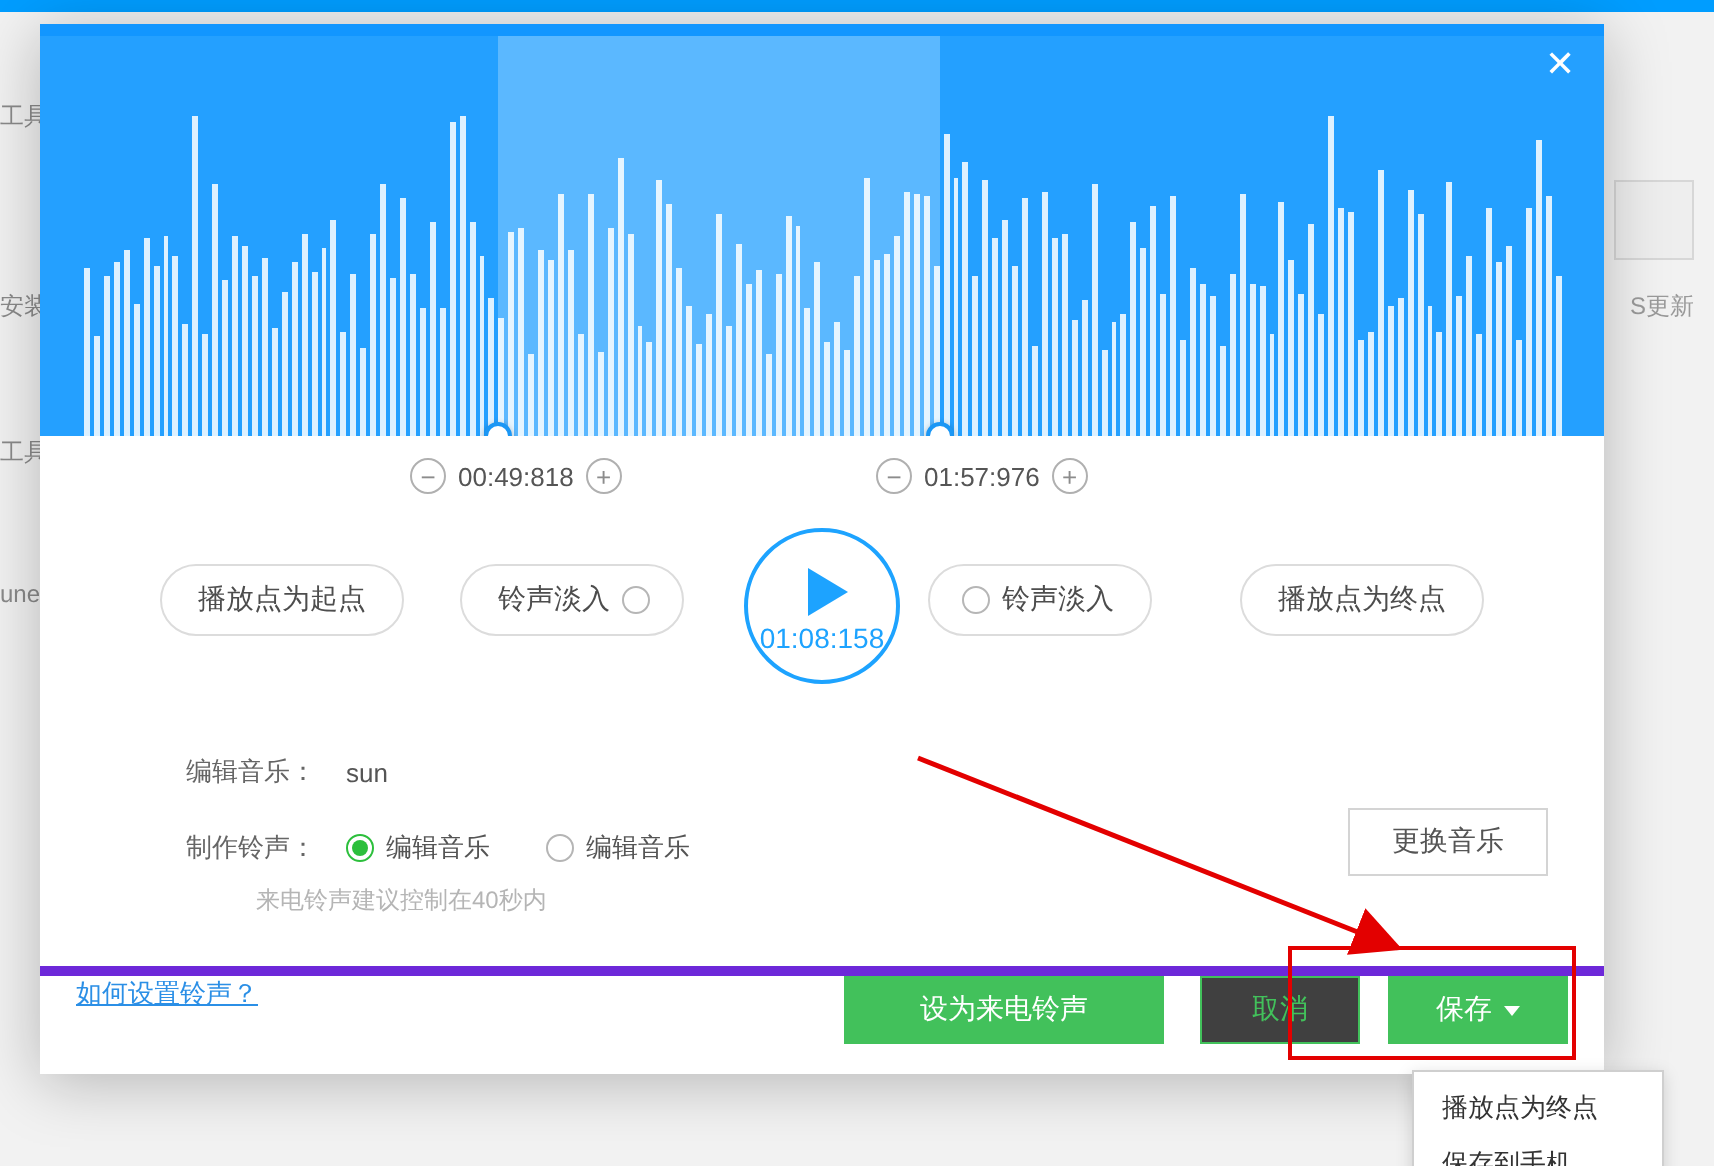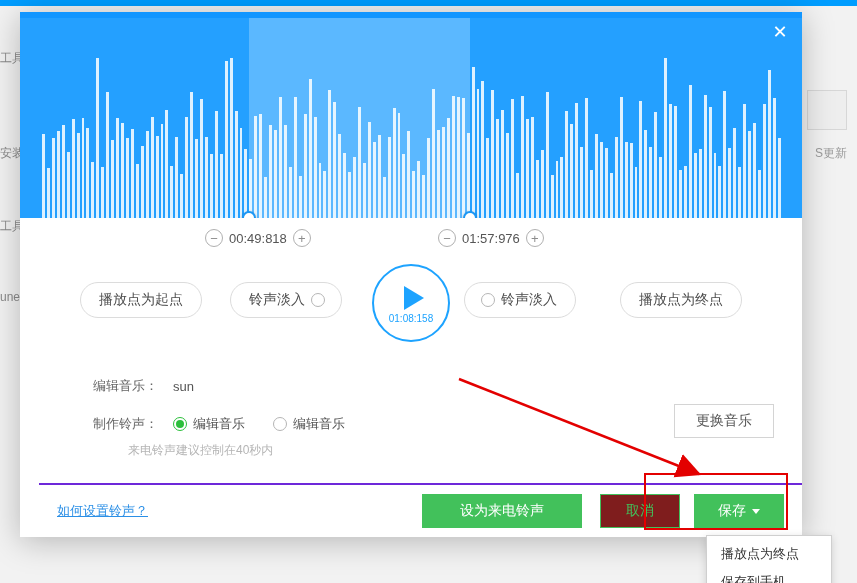--- a/index.html
+++ b/index.html
@@ -25,40 +25,40 @@
     .controls-row { position:relative; height:90px; }
     .pill { position:absolute; height:36px; border:1px solid #dcdcdc; border-radius:18px; display:flex; align-items:center;
       justify-content:center; font-size:14px; color:#4d4d4d; padding:0 18px; background:#fff; }
     .pill.clickable { cursor:pointer; }
     .radio-dot { width:14px; height:14px; border:1px solid #b6b6b6; border-radius:50%; margin:0 6px;}
     .play-btn { position:absolute; left:50%; top:6px; transform:translateX(-50%); width:78px; height:78px;
       border:2px solid #1da3ff; border-radius:50%; display:flex; flex-direction:column;
       align-items:center; justify-content:center; cursor:pointer; background:#fff; }
     .play-triangle { width:0; height:0; border-left:20px solid #1da3ff; border-top:12px solid transparent;
       border-bottom:12px solid transparent; margin-left:5px; margin-top:4px;}
-    .play-time { font-size:10px; color:#1da3ff; margin-top:3px;}
+    .play-time { font-size:14px; color:#1da3ff; margin-top:3px;}
     .form-area { padding:22px 28px 0 28px; font-size:13px; color:#555; }
     .form-row { display:flex; align-items:center; height:32px; }
     .form-label { width:80px; color:#666;margin-left:45px; }
     .radio { display:inline-flex; align-items:center; margin-right:28px; cursor:pointer;}
     .radio .circ { width:14px; height:14px; border:1px solid #b5b5b5; border-radius:50%; margin-right:6px;
       display:flex; align-items:center; justify-content:center;}
     .radio.checked .circ { border-color:#2cbf3c;}
     .radio.checked .circ::after { content:""; width:8px; height:8px; background:#2cbf3c; border-radius:50%; }
     .hint { color:#b5b5b5; font-size:12px; margin-left:80px; margin-top:2px;}
     .change-music-btn { position:absolute; right:28px; top:392px; width:100px; height:34px; border:1px solid #d4d4d4;
       display:flex; align-items:center; justify-content:center; font-size:14px; color:#555; cursor:pointer; background:#fff;}
-    .footer { position:absolute; left:0; right:0; bottom:0; height:54px; border-top:2px solid #6d28d9;
-      display:flex; align-items:center; padding:0 18px;margin-left:19px;}
+    .footer { position:absolute; left:0; right:0; bottom:0; height:54px; border-top:5px solid #6d28d9;
+      display:flex; padding:0 18px;}
     .help-link { color:#2b8fe6; font-size:13px; text-decoration:underline; cursor:pointer;}
     .spacer { flex:1; }
     .btn { height:34px; display:flex; align-items:center; justify-content:center; font-size:14px; cursor:pointer;
       padding:0 22px; }
     .btn-primary { background:#42c15b; color:#fff; width:160px;}
-    .btn-outline-green { border:1px solid #42c15b; color:#42c15b; background:#7f1d1d; width:80px; margin-left:18px;}
+    .btn-outline-green { border:1px solid #42c15b; color:#42c15b; background:#404040; width:80px; margin-left:18px;}
     .btn-save { background:#42c15b; color:#fff; width:90px; margin-left:14px;}
     .btn-save .caret { margin-left:6px; width:0; height:0; border-left:4px solid transparent;
       border-right:4px solid transparent; border-top:5px solid #fff;}
     .highlight-box { position:absolute; right:14px; bottom:7px; width:144px; height:57px; border:2px solid #e30000;
       pointer-events:none;}
     .save-menu { position:absolute; left:706px; top:535px; width:126px; background:#fff;
       border:1px solid #cfcfcf; box-shadow:0 2px 8px rgba(0,0,0,.15); padding:4px 0; }
     .save-menu div { padding:5px 14px; font-size:13px; color:#333; cursor:pointer;}
     svg.arrow { position:absolute; pointer-events:none; }
   </style>

